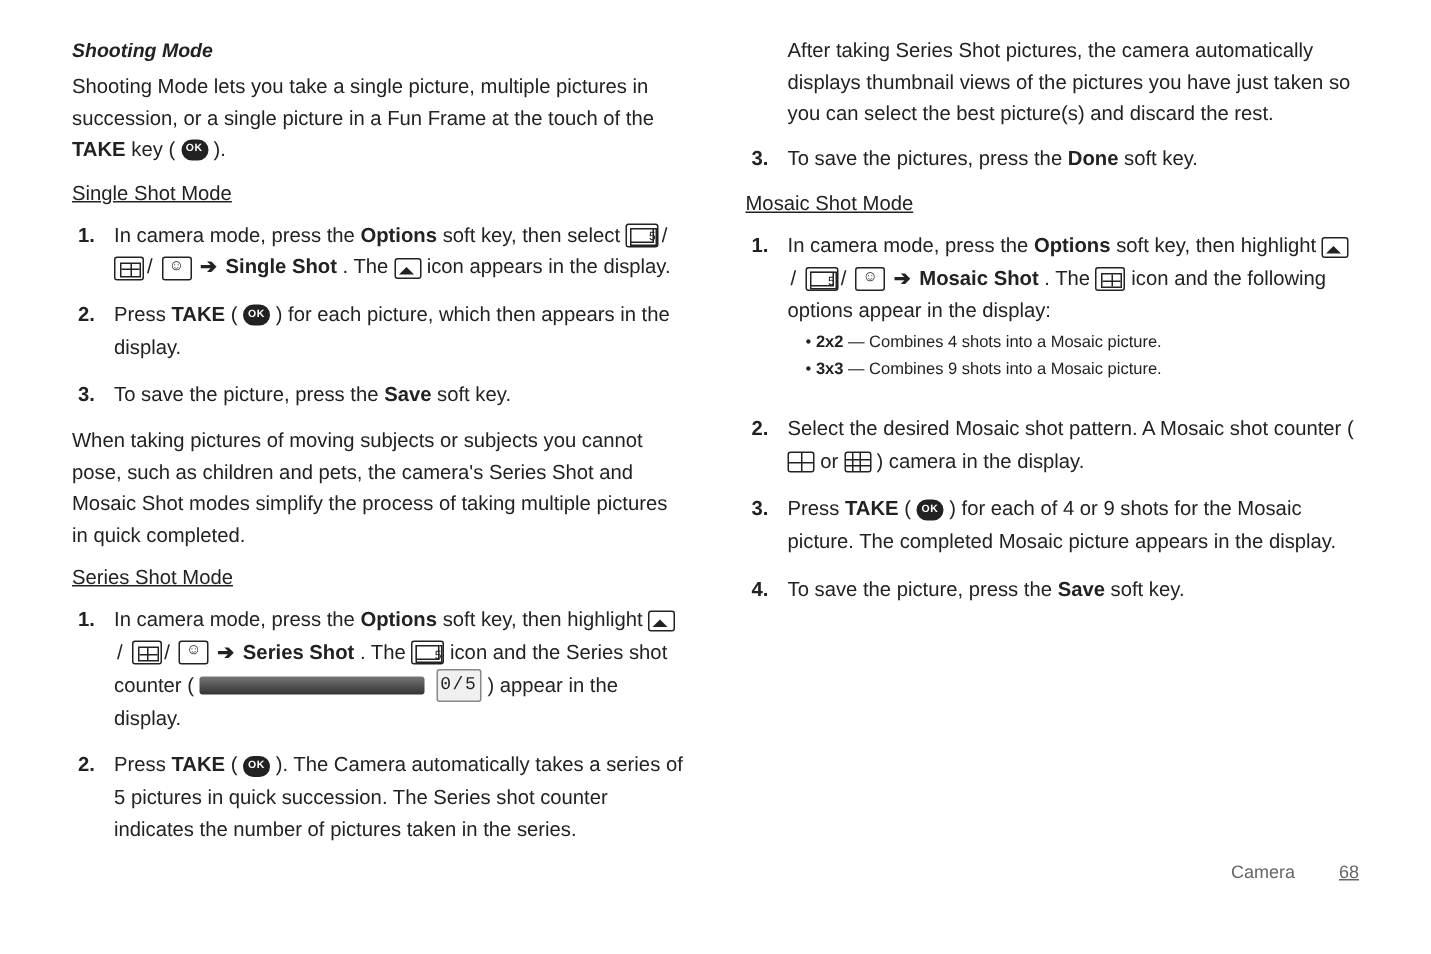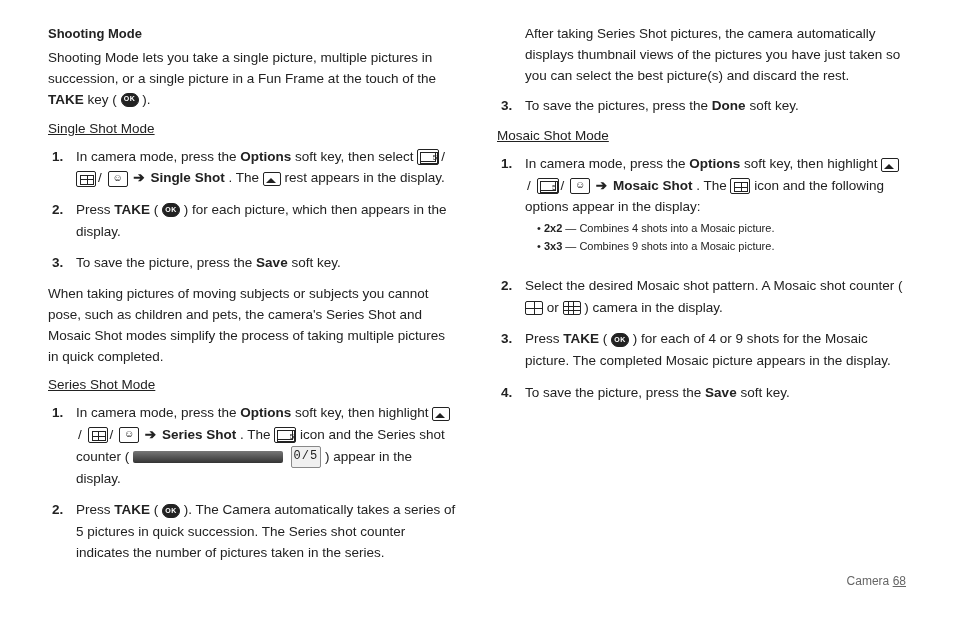--- a/index.html
+++ b/index.html
@@ -23,28 +23,29 @@
     box-sizing: border-box;
   }
   .footer {
     text-align: right;
     padding: 4px 48px 0 0;
     font-size: 12px;
     color: #666;
   }
   .footer .pg {
     display: inline-block;
-    margin-left: 0;
+    margin-left: 26px;
     text-decoration: underline;
   }
   .hd {
     font-weight: bold;
     font-size: 13px;
     margin: 0 0 4px 0;
     font-stretch: condensed;
+    font-style: italic;
   }
   p {
     margin: 0 0 8px 0;
     line-height: 1.55;
   }
   .sub {
     text-decoration: underline;
     margin: 2px 0 6px 0;
   }
   ol.steps {
@@ -186,21 +187,21 @@
       <span>In camera mode, press the </span>
       <b>Options</b>
       <span> soft key, then select </span>
       <span class="icon stack5"></span><span class="slash">/</span>
       <span class="icon mosaic"></span><span class="slash">/</span>
       <span class="icon funframe"></span>
       <span class="arrow"></span>
       <b>Single Shot</b>
       <span>. The </span>
       <span class="icon single"></span>
-      <span> rest appears in the display.</span>
+      <span> icon appears in the display.</span>
     </li>
     <li>
       <span class="num">2.</span>
       <span>Press </span>
       <b>TAKE</b>
       <span> (</span>
       <span class="icon ok"></span>
       <span>) for each picture, which then appears in the display.</span>
     </li>
     <li>

